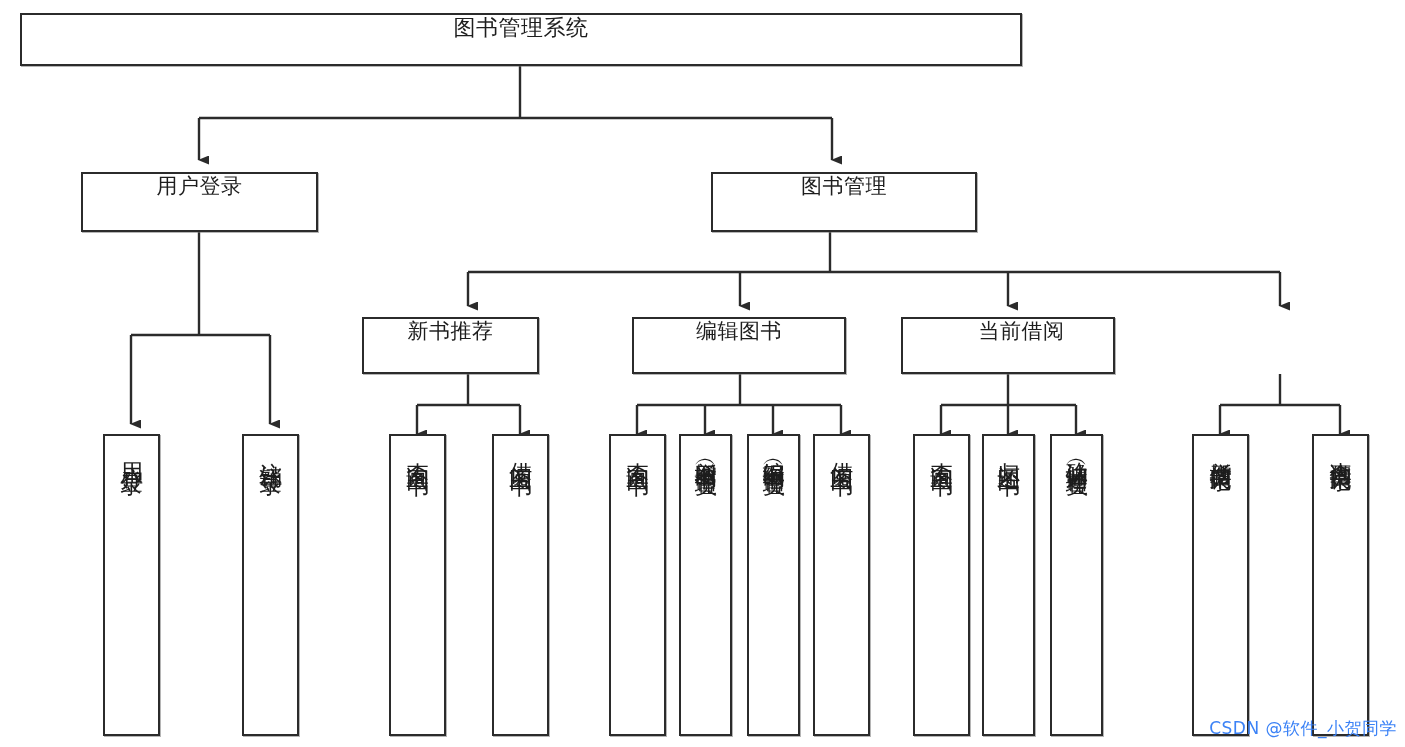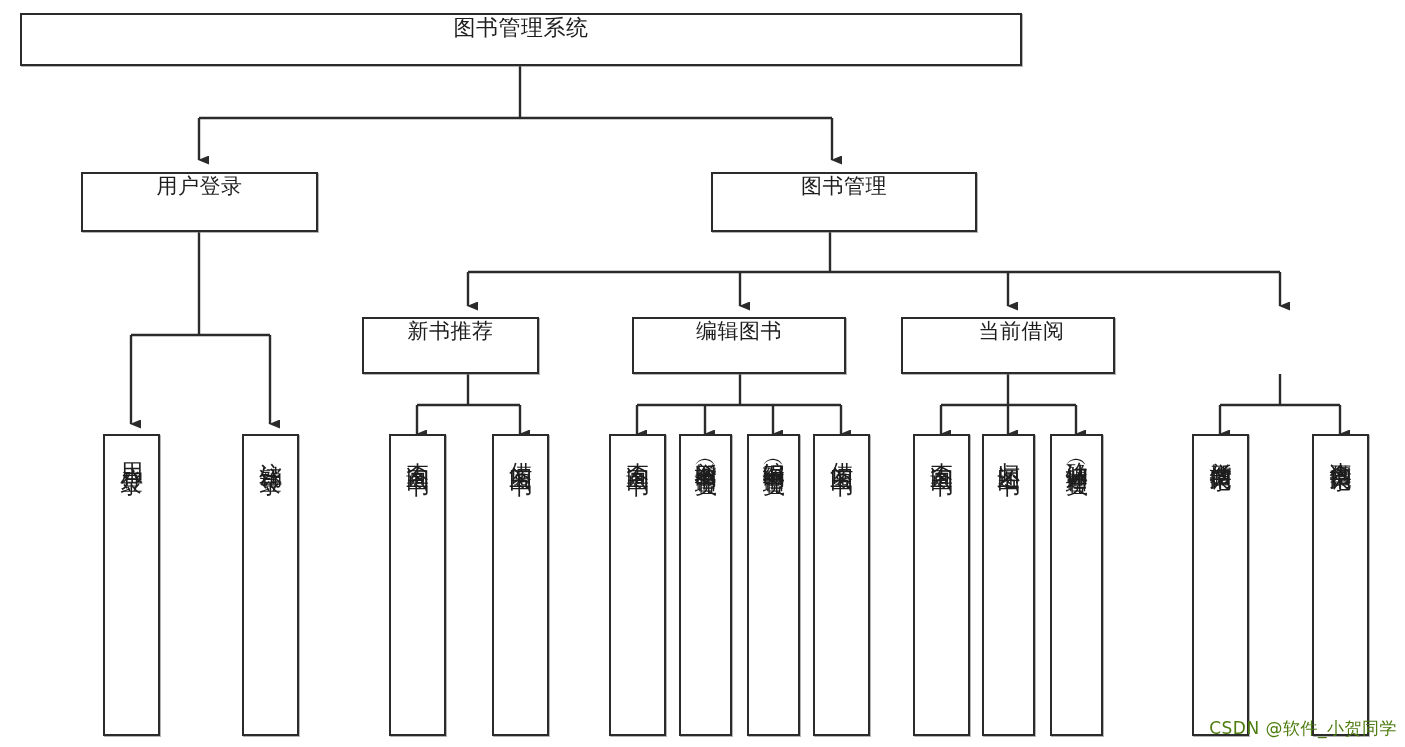--- a/index.html
+++ b/index.html
@@ -63,21 +63,21 @@
   }
   .node.vert.tall .label {
     font-size: 22px;
     letter-spacing: 2px;
   }
   .watermark {
     position: absolute;
     right: 8px;
     bottom: 7px;
     font-size: 17px;
-    color: #4d7c0f;
+    color: #3b82f6;
     letter-spacing: 0.5px;
     white-space: nowrap;
     font-family: "DejaVu Sans", "Liberation Sans", sans-serif;
   }
 </style>
 </head>
 <body>
 
 <div id="canvas">
 

